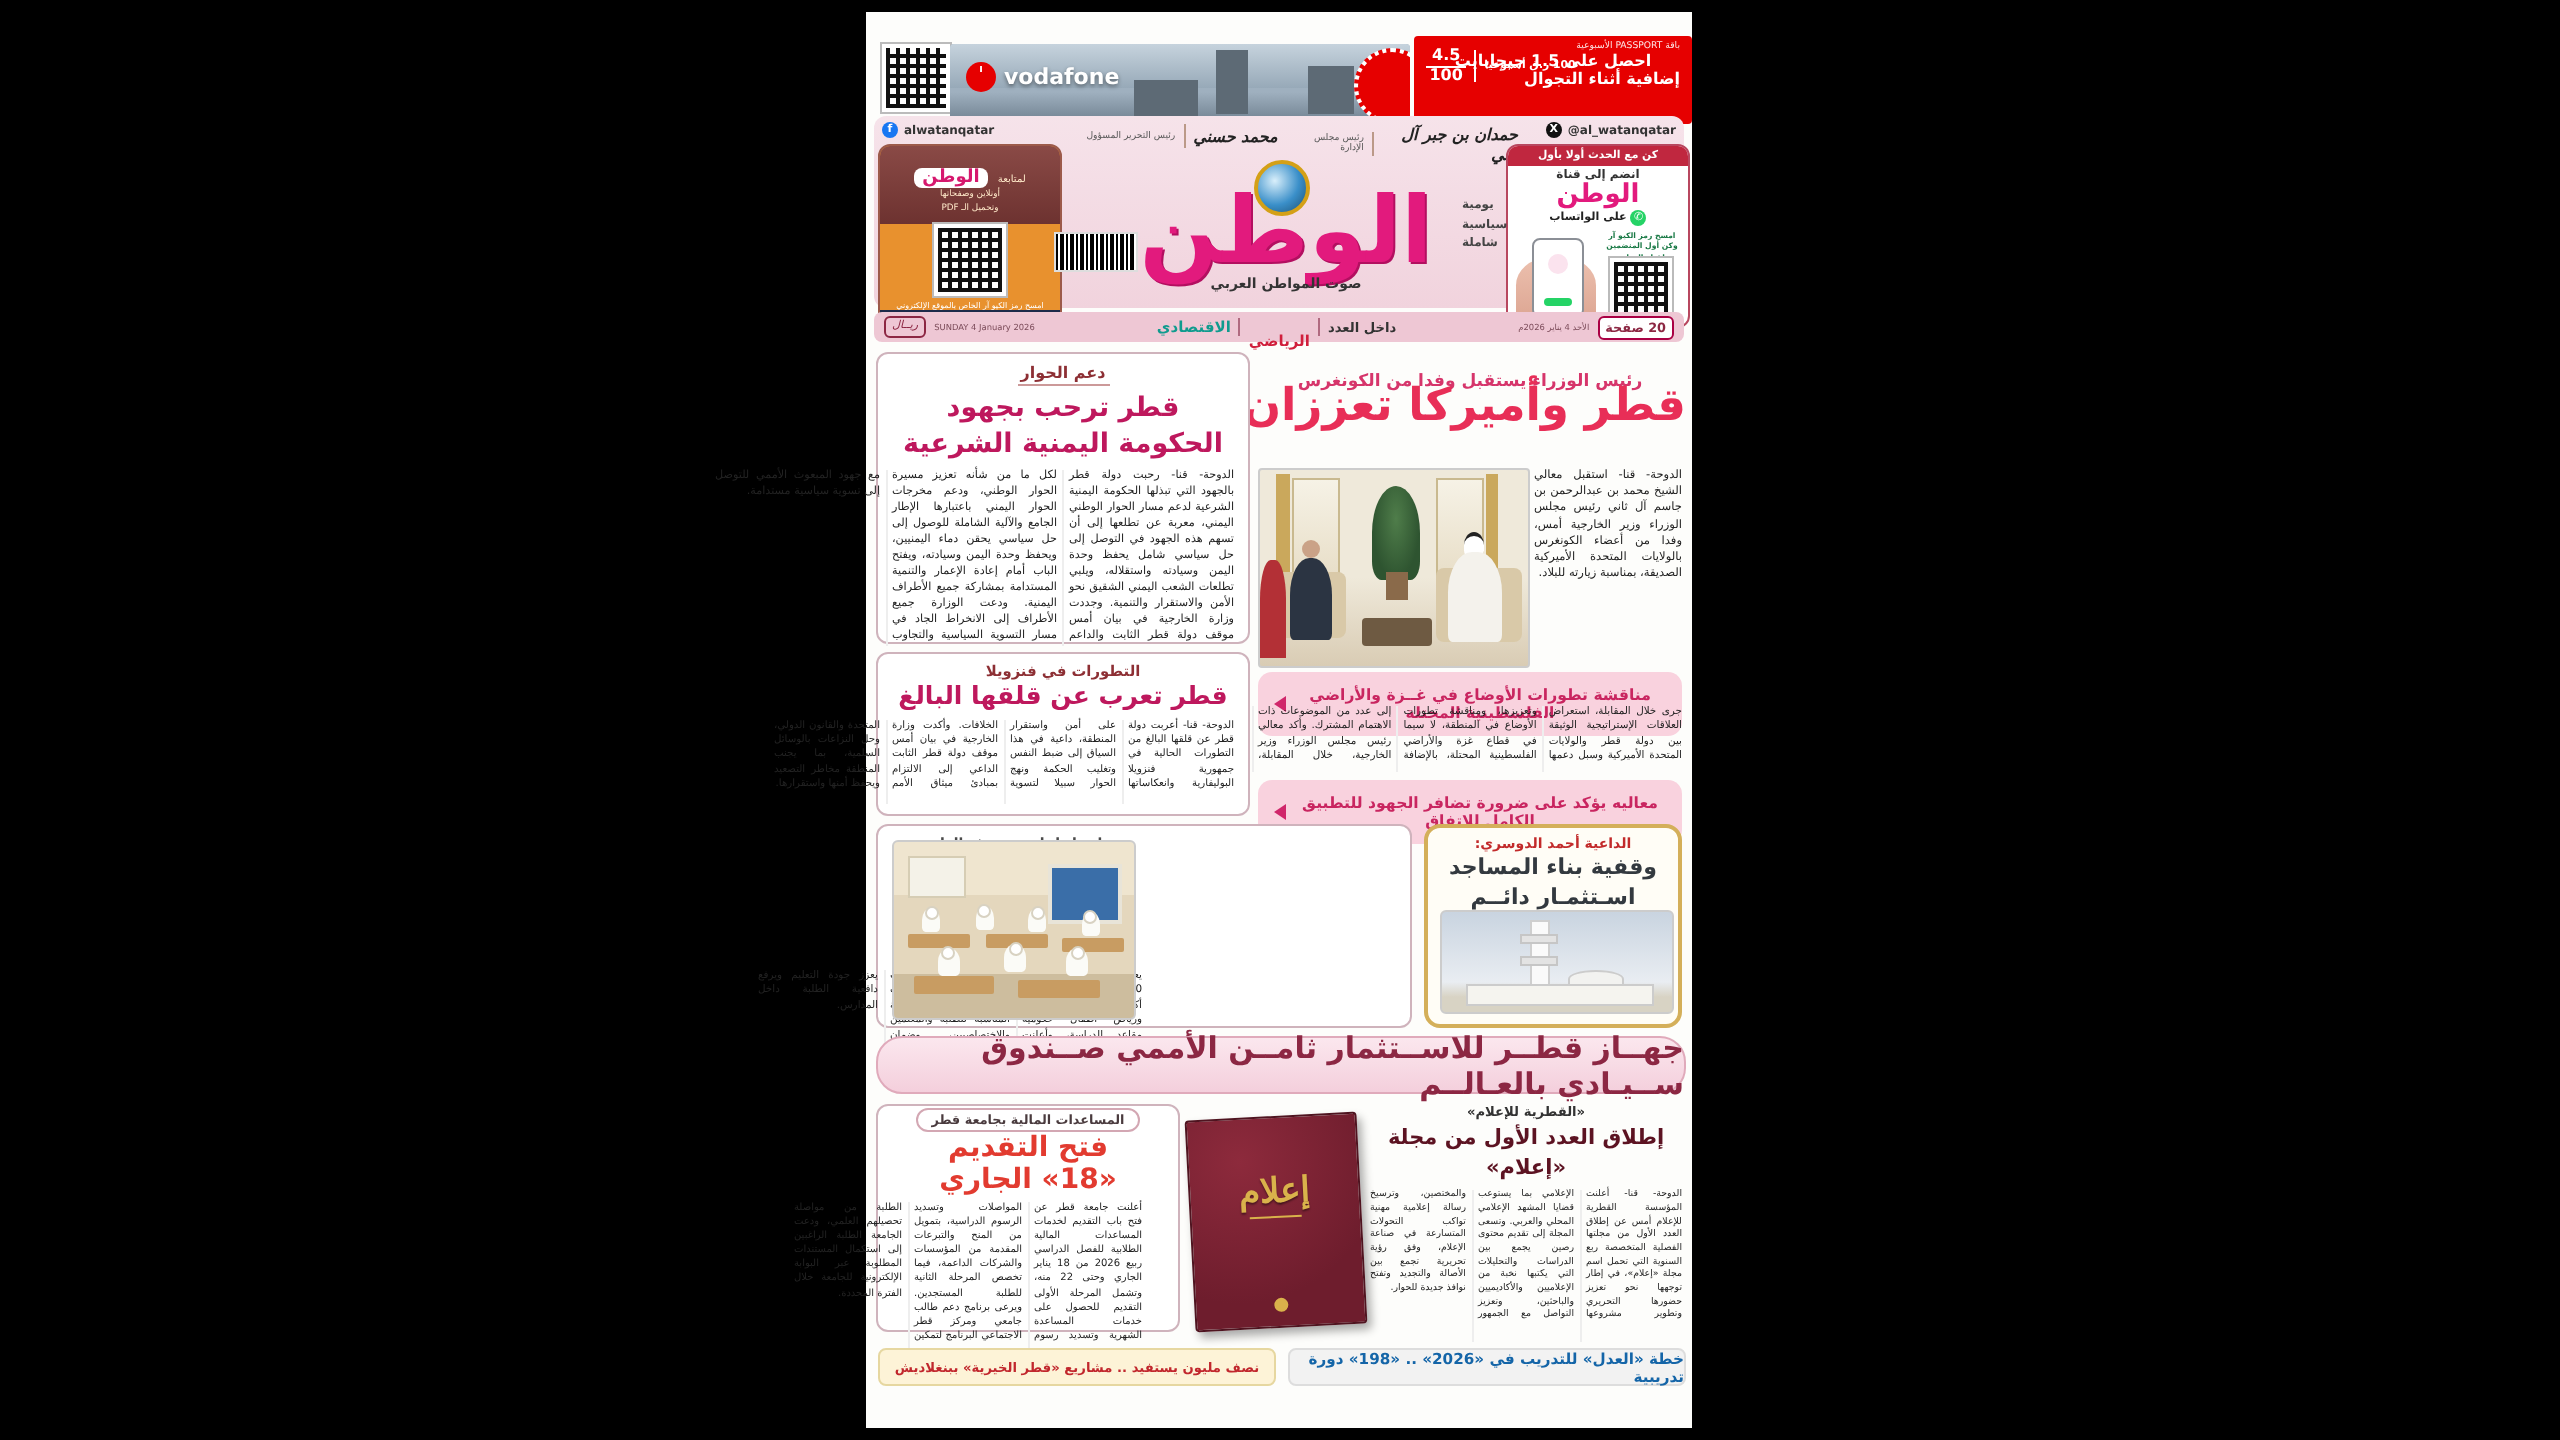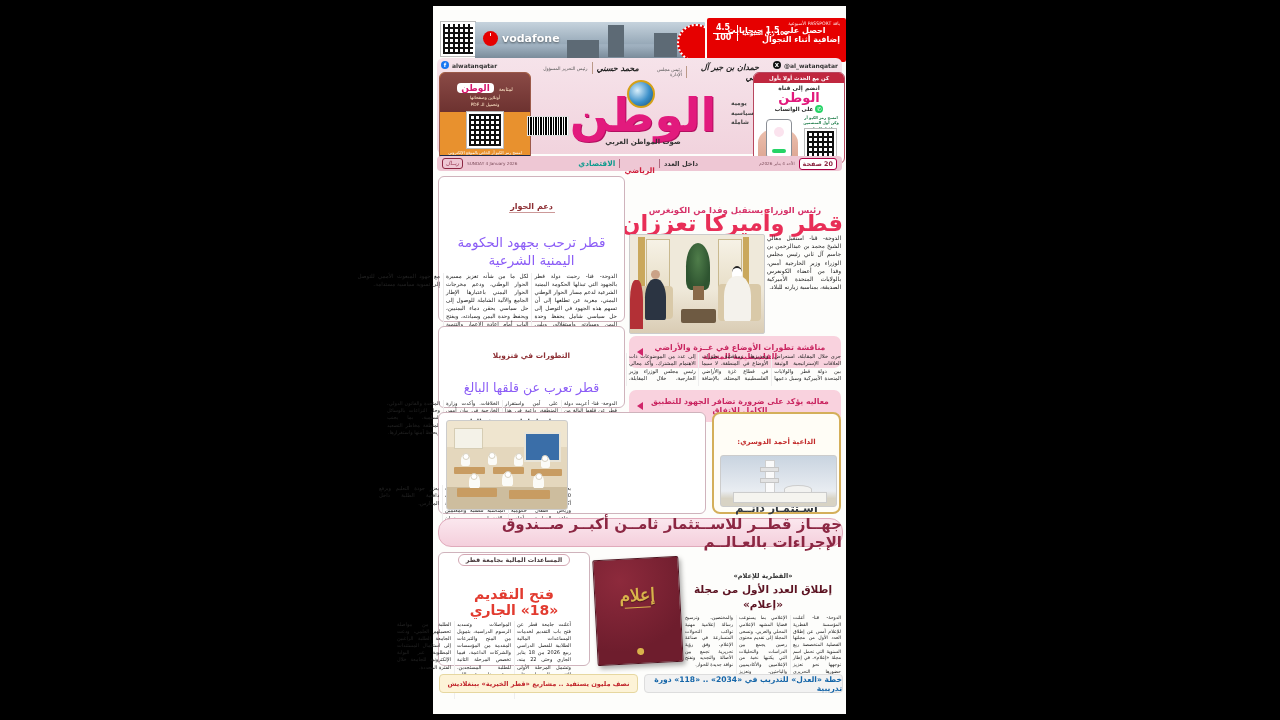--- a/index.html
+++ b/index.html
@@ -1,20 +1,20 @@
 <!DOCTYPE html>
 <html lang="ar"><head>
 <meta charset="utf-8">
 <style>
   html,body{margin:0;padding:0;background:#000;}
   .stage{position:relative;width:1280px;height:720px;background:#000;overflow:hidden;
          font-family:"DejaVu Sans",sans-serif;}
   .paper{position:absolute;left:433px;top:6px;width:413px;height:708px;background:#fdfdfb;direction:rtl;}
   .abs{position:absolute;}
-  .c{text-align:center;margin-top:20px;}
+  .c{text-align:center;}
   .j{text-align:justify;text-align-last:right;}
 
   
   .qr{background:
       repeating-linear-gradient(90deg,#111 0 2px,transparent 2px 5px),
       repeating-linear-gradient(0deg,#111 0 2px,#fff 2px 5px);
       border:2px solid #fff;outline:1px solid #bbb;}
   .voda-banner{background:linear-gradient(180deg,#9fb0bf 0 60%,#6e7f8e 100%);overflow:hidden;border-radius:2px;}
   .voda-sky{position:absolute;left:0;top:0;width:100%;height:55%;background:linear-gradient(180deg,#c6d3dd,#97a9b8);}
   .voda-tower{position:absolute;background:#5d6a75;}
@@ -61,21 +61,21 @@
   .pages-chip{background:#fff;border:1px solid #a04; color:#8c2743;font-size:6.4px;font-weight:bold;border-radius:3px;padding:0 3px;line-height:10px;}
   .ib-date{font-size:4.2px;color:#7a4a58;}
   .ib-item{font-weight:bold;font-size:7.5px;}
   .ib-div{width:1px;height:9px;background:#b06a80;margin:0 4px;}
   .price-chip{border:1px solid #8c2743;color:#8c2743;border-radius:3px;font-size:5.5px;font-family:"DejaVu Serif",serif;font-style:italic;padding:0 3px;line-height:9px;}
 
   
   .artbox{background:#fff;border:1px solid #cfb3bc;border-radius:6px;box-sizing:border-box;}
   .kick-dark{font-size:8px;font-weight:bold;color:#8d2f34;}
   .kick-rule{width:46px;height:1px;background:#c99;margin:1px auto 2px;}
-  .hl-maroon{font-size:13.5px;font-weight:normal;color:#8b5cf6;line-height:1.35;}
+  .hl-maroon{font-size:13.5px;font-weight:bold;color:#be185d;line-height:1.35;}
   .body-text{font-size:5.6px;color:#222;line-height:1.42;column-gap:6px;column-rule:1px solid #eee;}
   .lead-kicker{font-size:8.5px;font-weight:bold;color:#d6356b;}
   .lead-hl{font-size:22.5px;font-weight:bold;color:#e82e57;white-space:nowrap;letter-spacing:-0.5px;}
   .pinkbar{background:#f9d2de;border-radius:7px;display:flex;align-items:center;padding:16px 4px;box-sizing:border-box;}
   .pinkbar .tri{width:0;height:0;border-top:4px solid transparent;border-bottom:4px solid transparent;border-right:6px solid #d0266a;margin-left:4px;}
   .pinkbar .txt{flex:1;text-align:center;font-size:7.8px;font-weight:bold;color:#c92560;}
   
   .ph-meet{background:linear-gradient(180deg,#efe9da 0 55%,#d9ccb4 100%);overflow:hidden;border:1px solid #ccc;border-radius:2px;}
   .win{position:absolute;top:4%;width:16%;height:52%;background:linear-gradient(180deg,#f6f2e6,#e7ddc6);border:1px solid #c9b98f;}
   .curtain{position:absolute;top:2%;width:5%;height:58%;background:#caa85c;}
@@ -321,21 +321,21 @@
       <div class="c hl-mosque">اسـتثمـار دائــم</div>
       <div class="abs ph-mosque" style="left:6px;bottom:5px;width:115px;height:50px;">
         <div class="minaret"></div>
         <div class="min-ring" style="top:22%;"></div>
         <div class="min-ring" style="top:44%;"></div>
         <div class="dome"></div>
         <div class="mbase"></div>
       </div>
     </div>
 
-    <div class="abs qia-banner" style="left:5px;top:512px;width:403px;height:27px;">جهــاز قطــر للاســتثمار ثامــن أكبــر صــندوق الإجراءات بالعـالــم</div>
+    <div class="abs qia-banner" style="left:5px;top:512px;width:403px;height:27px;">جهــاز قطــر للاســتثمار ثامــن الأممي صــندوق ســيـادي بالعـالــم</div>
 
     <div class="abs artbox" style="left:5px;top:546px;width:152px;height:114px;padding:4px 18px;">
       <div class="c" style="margin-top:-10px;">
         <span class="kick-chip">المساعدات المالية بجامعة قطر</span>
       </div>
       <div class="c hl-uni">فتح التقديم «18» الجاري</div>
       <div class="body-text j" style="column-count:2;height:78px;margin-top:3px;font-size:5px;">أعلنت جامعة قطر عن فتح باب التقديم لخدمات المساعدات المالية الطلابية للفصل الدراسي ربيع 2026 من 18 يناير الجاري وحتى 22 منه، وتشمل المرحلة الأولى التقديم للحصول على خدمات المساعدة الشهرية وتسديد رسوم المواصلات وتسديد الرسوم الدراسية، بتمويل من المنح والتبرعات المقدمة من المؤسسات والشركات الداعمة، فيما تخصص المرحلة الثانية للطلبة المستجدين. ويرعى برنامج دعم طالب جامعي ومركز قطر الاجتماعي البرنامج لتمكين الطلبة من مواصلة تحصيلهم العلمي، ودعت الجامعة الطلبة الراغبين إلى استكمال المستندات المطلوبة عبر البوابة الإلكترونية للجامعة خلال الفترة المحددة.</div>
     </div>
 
     <div class="abs mag" style="left:162px;top:552px;width:84px;height:104px;">
@@ -344,16 +344,16 @@
       <div class="mag-emblem" style="margin-top:40px;"></div>
     </div>
 
     <div class="abs" style="left:252px;top:546px;width:156px;height:114px;">
       <div class="c kick-media">«القطرية للإعلام»</div>
       <div class="c hl-media" style="margin-top:2px;">إطلاق العدد الأول من مجلة «إعلام»</div>
       <div class="body-text j" style="column-count:3;height:76px;margin-top:4px;font-size:4.7px;">الدوحة- قنا- أعلنت المؤسسة القطرية للإعلام أمس عن إطلاق العدد الأول من مجلتها الفصلية المتخصصة ربع السنوية التي تحمل اسم مجلة «إعلام»، في إطار توجهها نحو تعزيز حضورها التحريري وتطوير مشروعها الإعلامي بما يستوعب قضايا المشهد الإعلامي المحلي والعربي. وتسعى المجلة إلى تقديم محتوى رصين يجمع بين الدراسات والتحليلات التي يكتبها نخبة من الإعلاميين والأكاديميين والباحثين، وتعزيز التواصل مع الجمهور والمختصين، وترسيخ رسالة إعلامية مهنية تواكب التحولات المتسارعة في صناعة الإعلام، وفق رؤية تحريرية تجمع بين الأصالة والتجديد وتفتح نوافذ جديدة للحوار.</div>
     </div>
 
     <div class="abs ticker ticker-left" style="left:6px;top:668px;width:197px;height:17px;">نصف مليون يستفيد .. مشاريع «قطر الخيرية» ببنغلاديش</div>
-    <div class="abs ticker ticker-right" style="left:211px;top:668px;width:197px;height:17px;">خطة «العدل» للتدريب في «2034» .. «118» دورة تدريبية</div>
+    <div class="abs ticker ticker-right" style="left:211px;top:668px;width:197px;height:17px;">خطة «العدل» للتدريب في «2026» .. «198» دورة تدريبية</div>
 
   </div>
 </div>
 
 </body></html>

